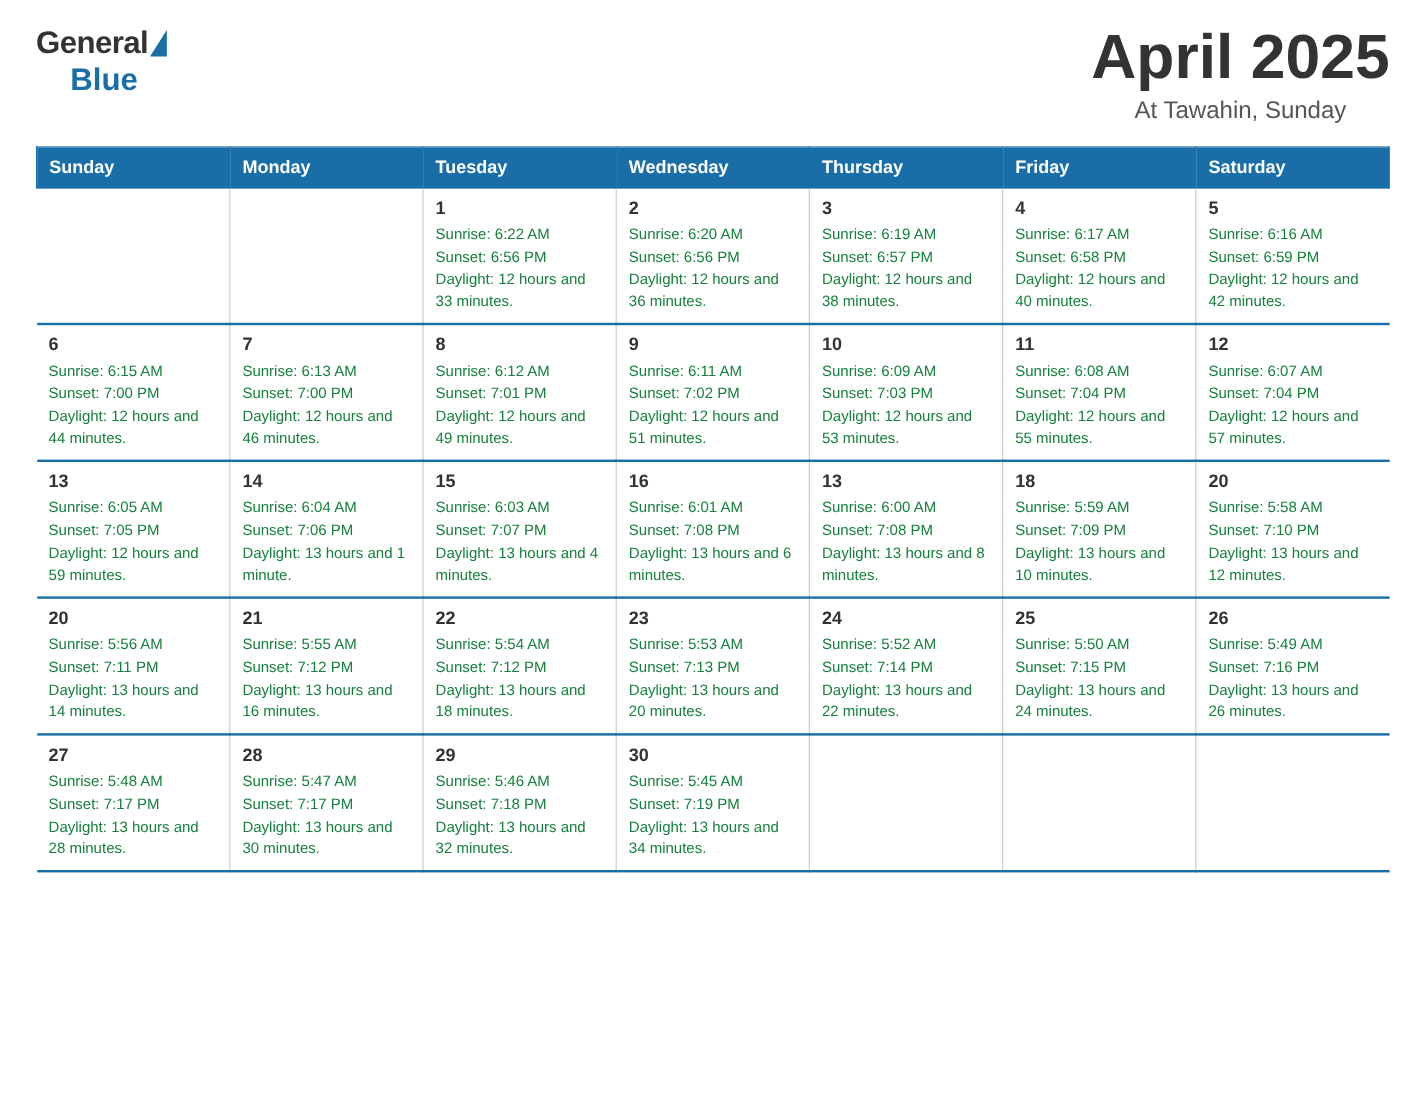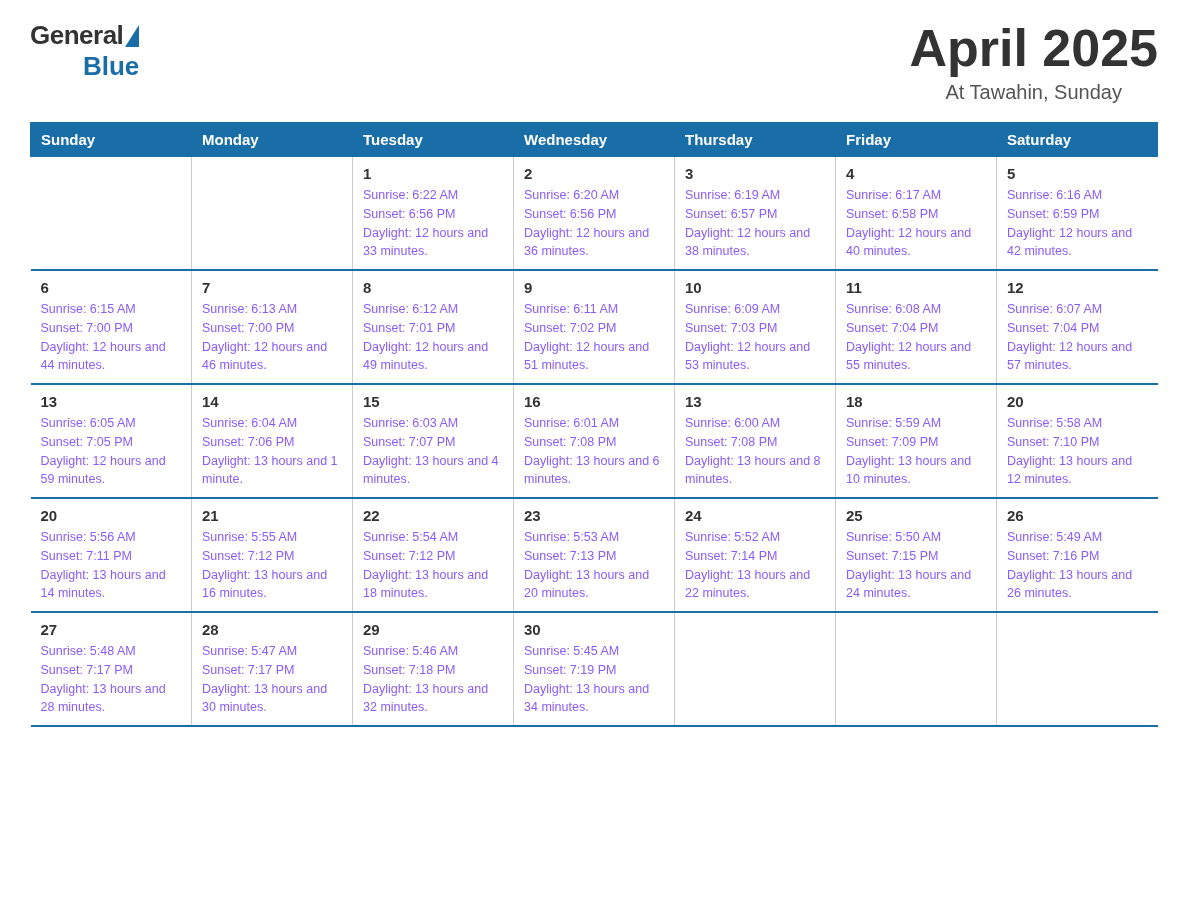--- a/index.html
+++ b/index.html
@@ -13,21 +13,21 @@
     }
     .header {
       display: flex;
       justify-content: space-between;
       align-items: flex-start;
       margin-bottom: 18px;
     }
     .logo {
       display: flex;
       flex-direction: column;
-      align-items: flex-end;
+      align-items: center;
     }
     .logo-top {
       display: flex;
       align-items: center;
     }
     .logo-general {
       font-size: 26px;
       font-weight: bold;
       color: #333;
       letter-spacing: -0.5px;
@@ -94,21 +94,21 @@
     }
     .day-num {
       font-size: 15px;
       font-weight: bold;
       margin-bottom: 4px;
       display: block;
     }
     .day-info {
       font-size: 12.5px;
       line-height: 1.5;
-      color: #8b5cf6;
+      color: #15803d;
     }
   </style>
 </head>
 <body>
 
 <div class="header">
   <div class="logo">
     <div class="logo-top">
       <span class="logo-general">General</span>
       <span class="logo-triangle"></span>

